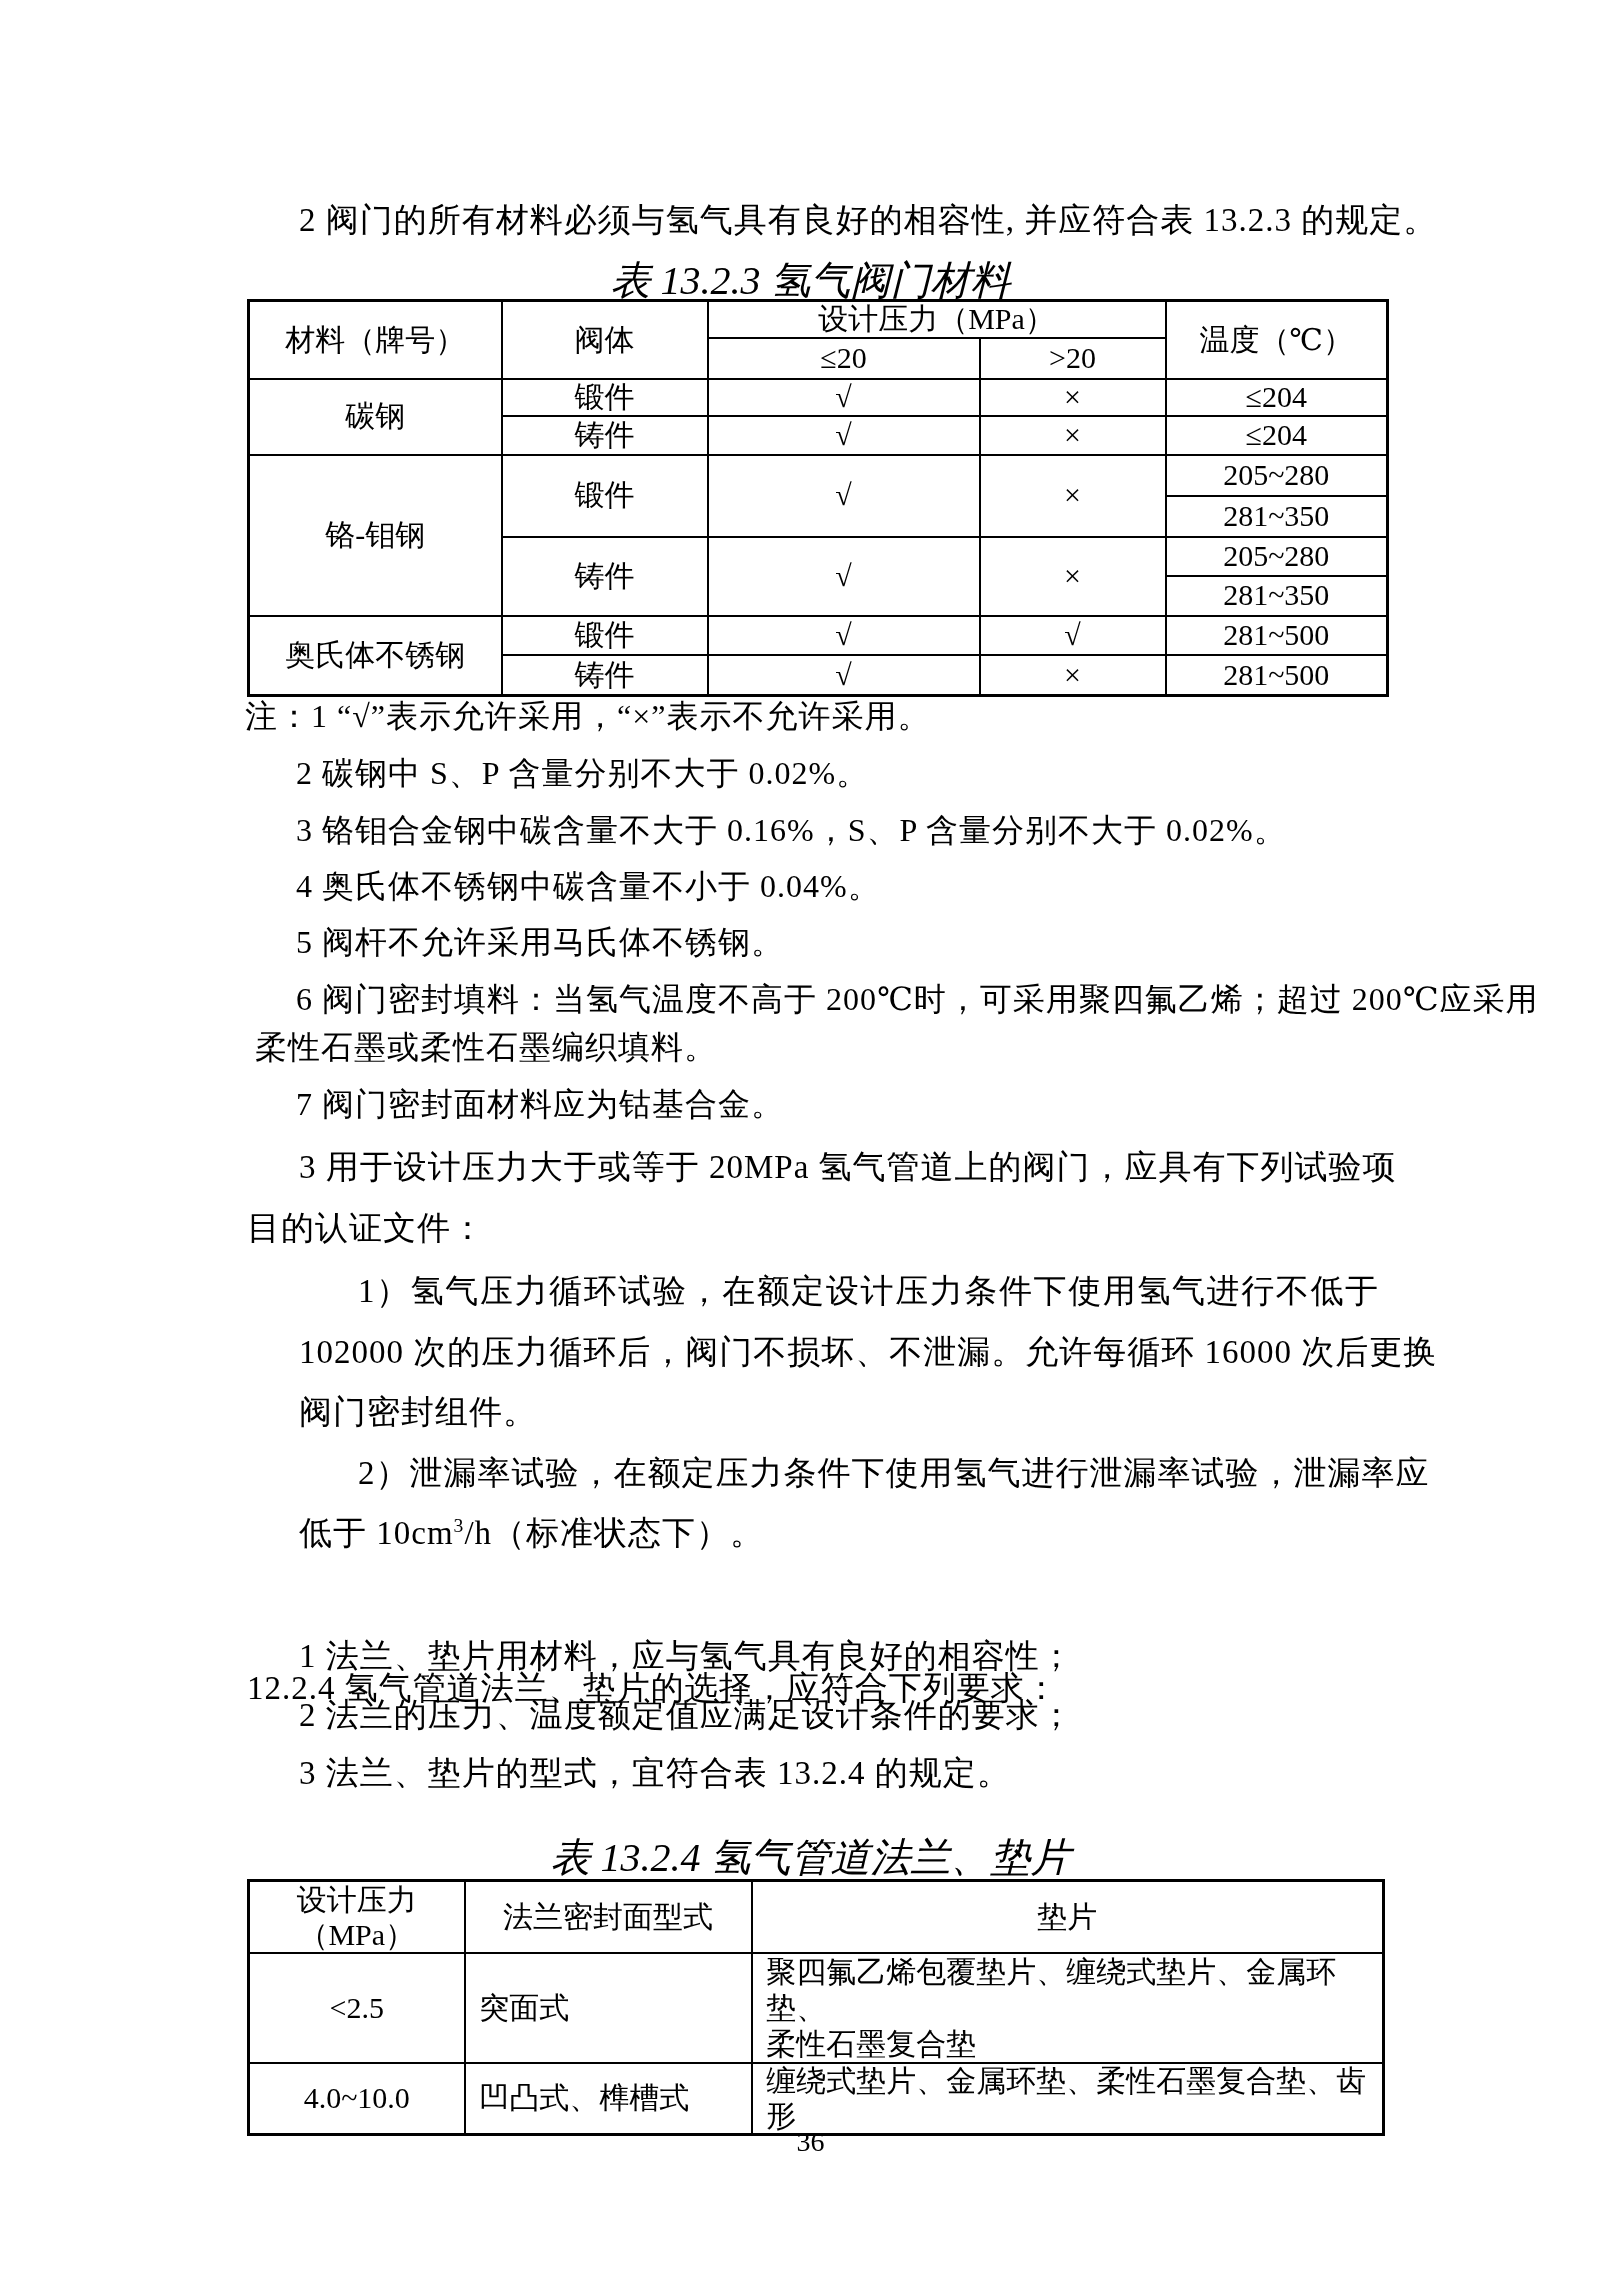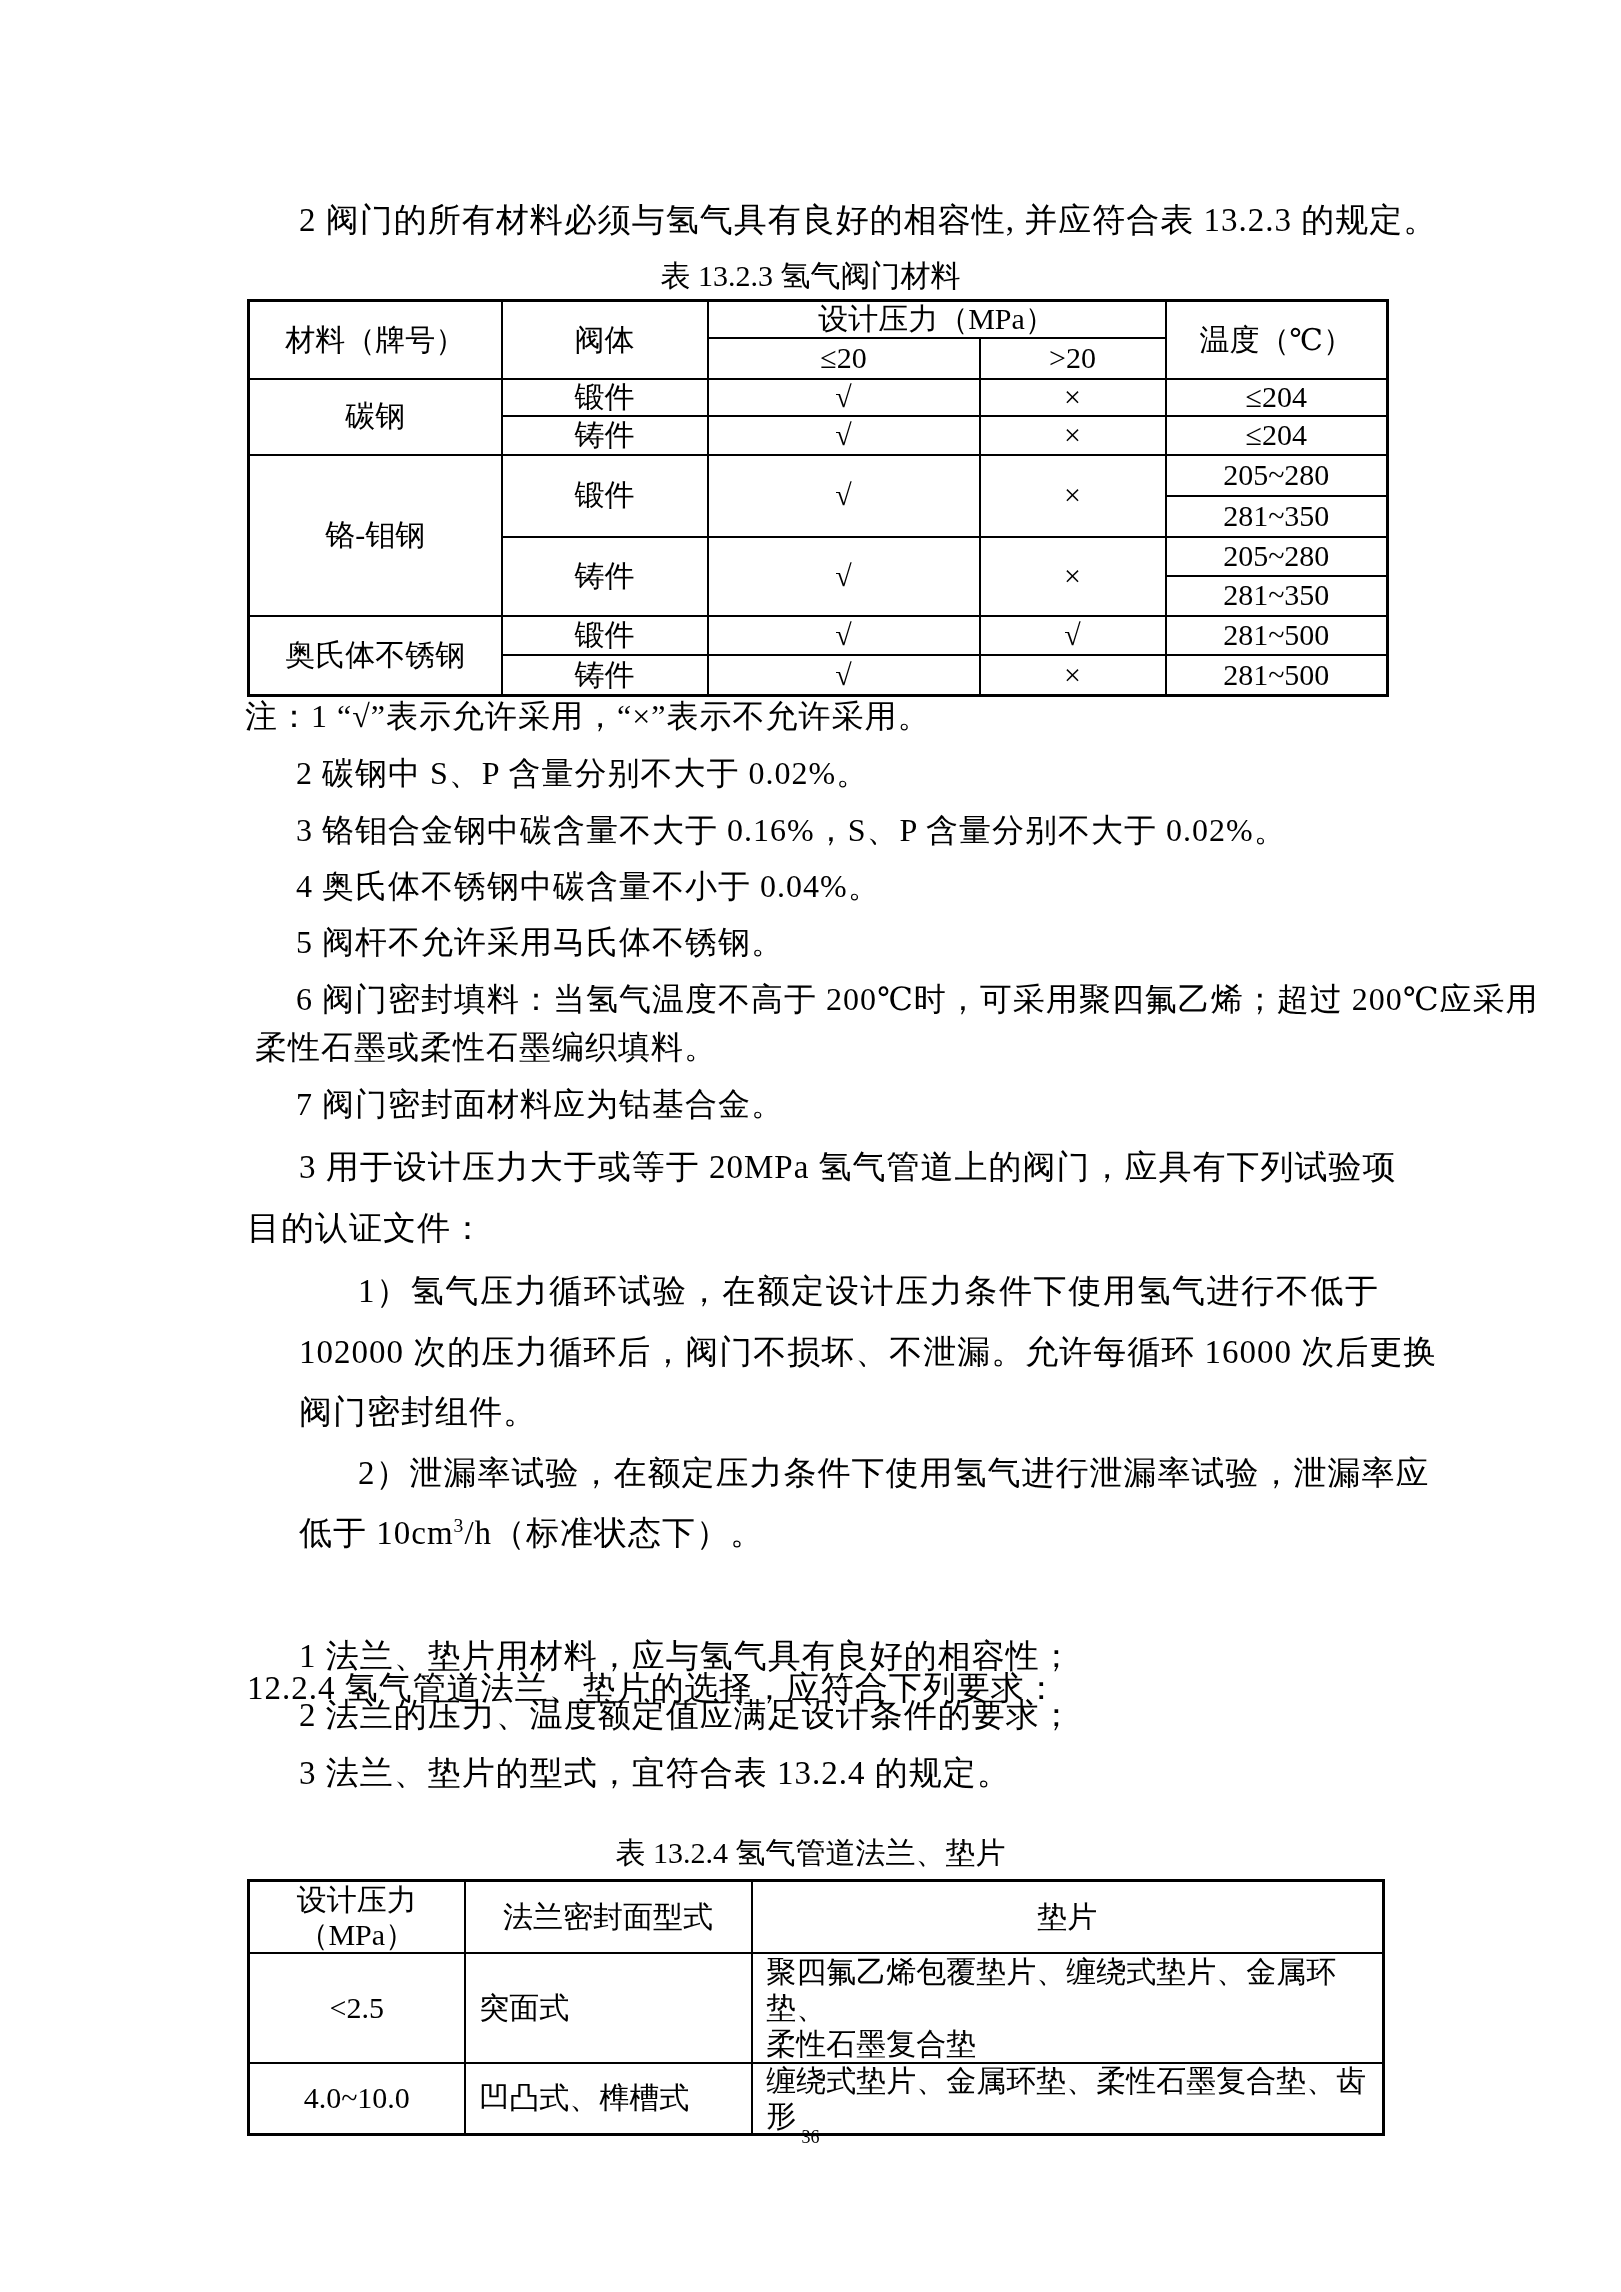--- a/index.html
+++ b/index.html
@@ -15,22 +15,22 @@
   .ln{
     position:absolute;
     white-space:nowrap;
     line-height:1;
     font-size:33px;
     letter-spacing:1px;
   }
   .note{font-size:32px;}
   .just{text-align:justify;text-align-last:justify;}
   .ctr{left:0;width:1621px;text-align:center;letter-spacing:0;}
-  .ttl{font-size:30px;}
-  .pgnum{font-size:18px;}
+  .ttl{font-size:40px;font-style:italic;}
+  .pgnum{font-size:28px;}
   sup{font-size:19.6px;vertical-align:super;line-height:0;}
 
   table.tbl{
     position:absolute;
     border-collapse:collapse;
     table-layout:fixed;
     border:3.9px solid #000;
   }
   table.tbl td{
     border:2px solid #000;

